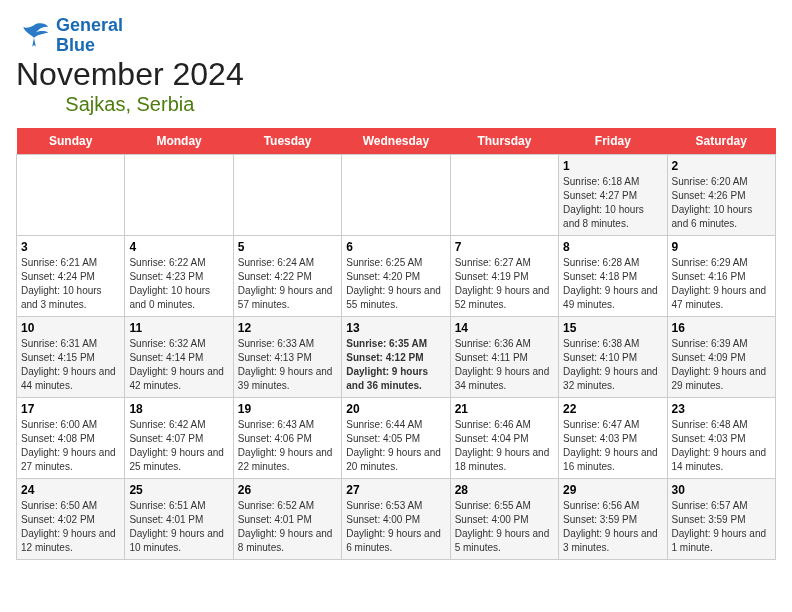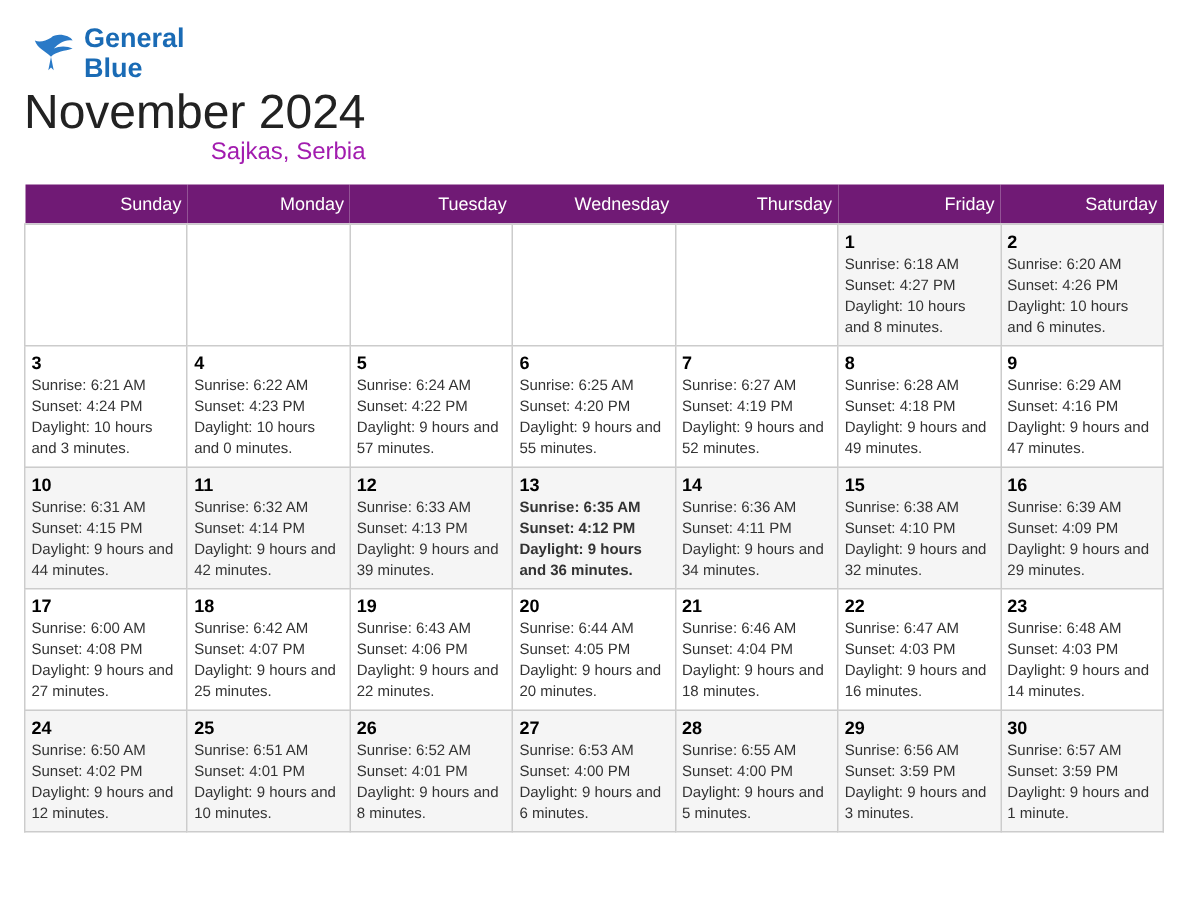--- a/index.html
+++ b/index.html
@@ -25,43 +25,43 @@
     .logo-text {
       font-size: 18px;
       font-weight: bold;
       line-height: 1.1;
     }
     .logo-text span { color: #1a6bb5; }
     .logo-bird {
       width: 36px;
       height: 36px;
     }
-    .title-block { text-align: right; }
+    .title-block { text-align: center; }
     .title-block h1 {
       font-size: 32px;
       font-weight: normal;
       color: #222;
     }
     .title-block h2 {
-      font-size: 16px;
+      font-size: 20px;
       font-weight: normal;
-      color: #a21caf;
+      color: #4d7c0f;
     }
     table {
       width: 100%;
       border-collapse: collapse;
       font-size: 11px;
     }
     thead tr th {
-      background-color: #701a75;
+      background-color: #ef4444;
       color: #fff;
       padding: 6px 4px;
-      text-align: right;
+      text-align: center;
       font-size: 12px;
-      font-weight: normal;
+      font-weight: bold;
     }
     tbody tr td {
       border: 1px solid #ccc;
       vertical-align: top;
       padding: 4px;
       width: calc(100%/7);
       height: 80px;
     }
     tbody tr:nth-child(odd) td {
       background-color: #f5f5f5;

